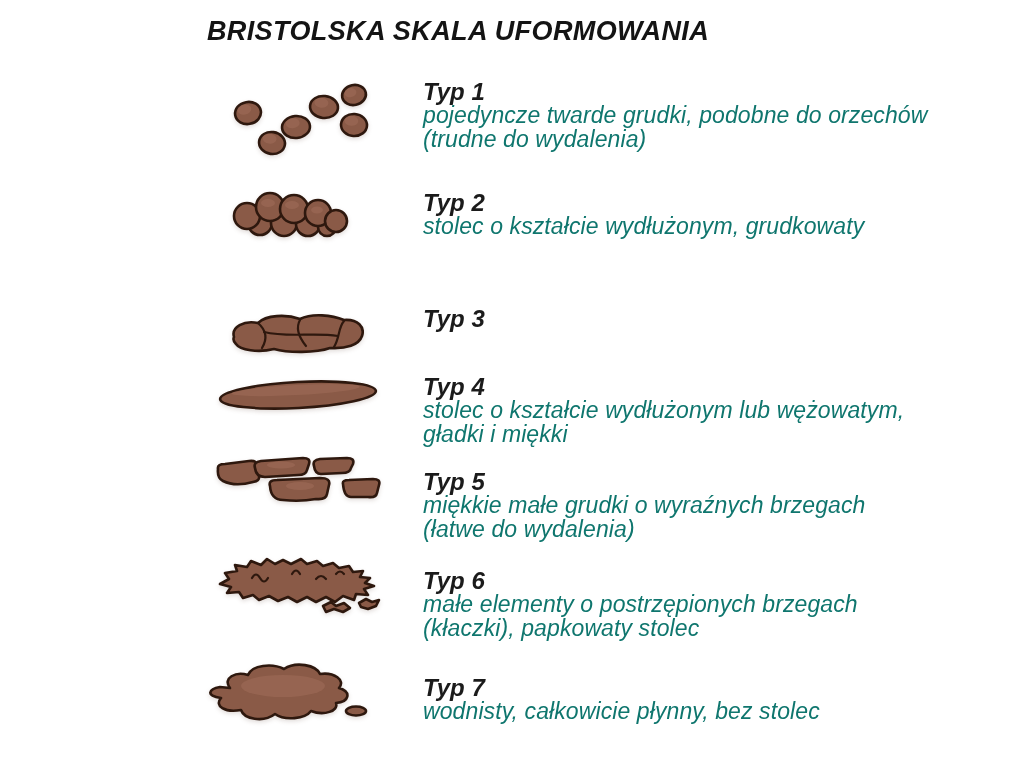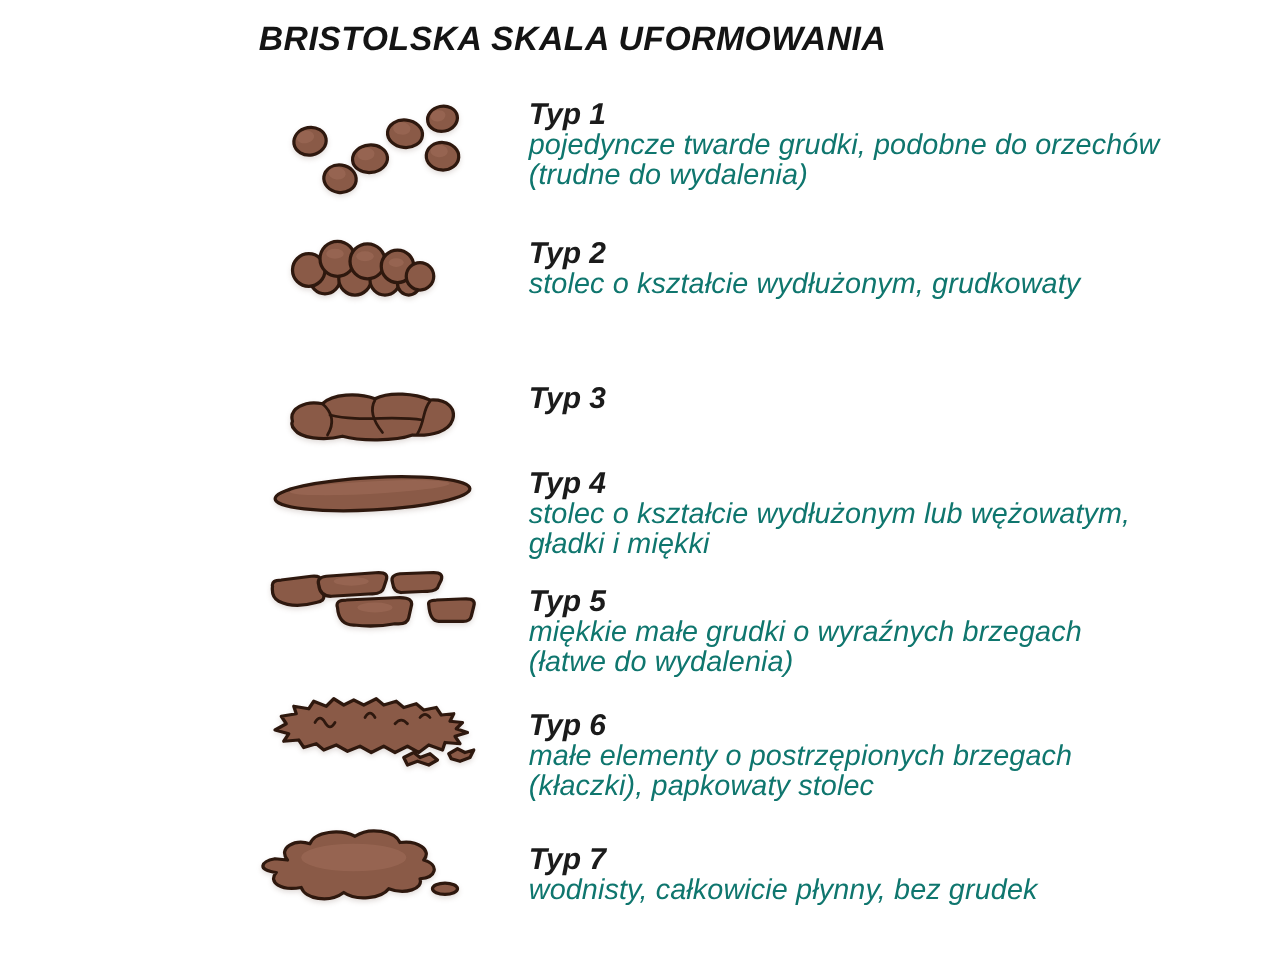--- a/index.html
+++ b/index.html
@@ -212,17 +212,17 @@
   <div class="row row-7">
     <div class="art">
       <svg viewBox="0 0 172 66">
         <path class="st" d="M 32 30 C 24 20 38 13 50 17 C 54 7 74 5 86 11 C 98 3 118 7 122 16 C 136 14 148 22 141 30 C 154 34 151 44 138 45 C 141 53 126 58 113 53 C 107 61 87 63 77 56 C 65 65 46 61 43 52 C 27 55 16 48 23 40 C 7 38 11 31 22 29 Z"></path>
         <ellipse class="st" cx="158" cy="53" rx="10" ry="4.5"></ellipse>
         <ellipse class="hl" cx="85" cy="28" rx="42" ry="11"></ellipse>
       </svg>
     </div>
     <div class="text-block">
       <div class="type-label">Typ 7</div>
-      <div class="type-desc">wodnisty, całkowicie płynny, bez grudek</div>
+      <div class="type-desc">wodnisty, całkowicie płynny, bez stolec</div>
     </div>
   </div>
 
 </div>
 
 </body></html>

